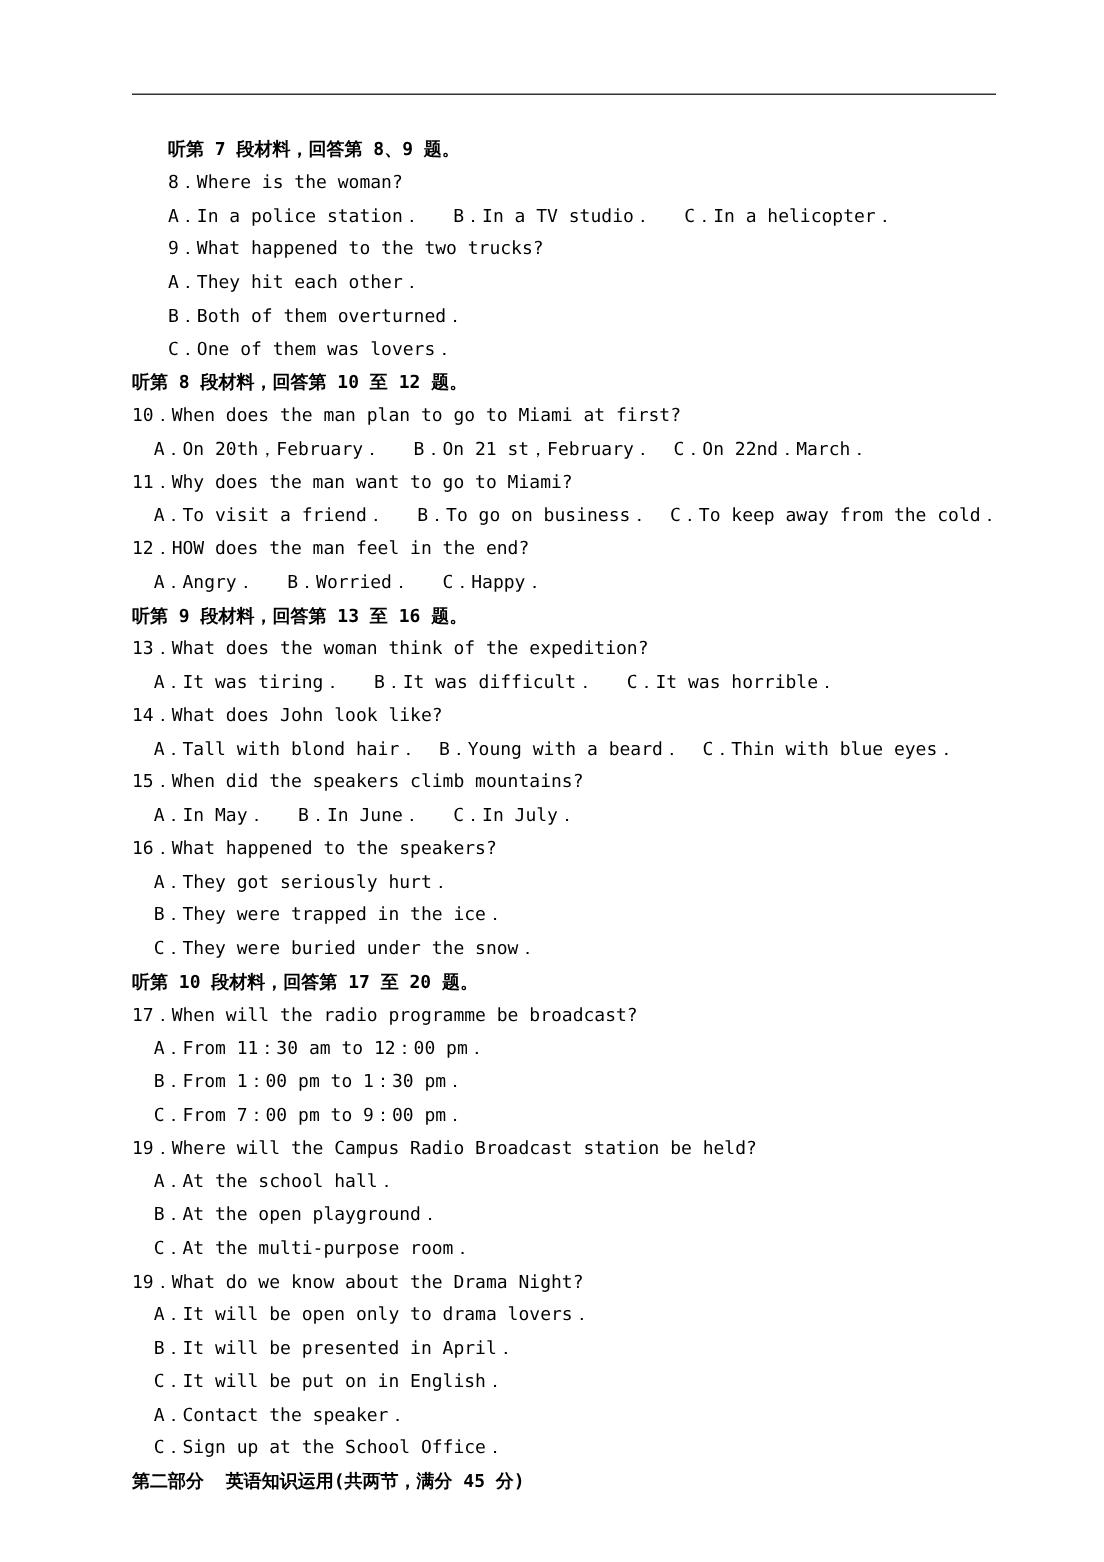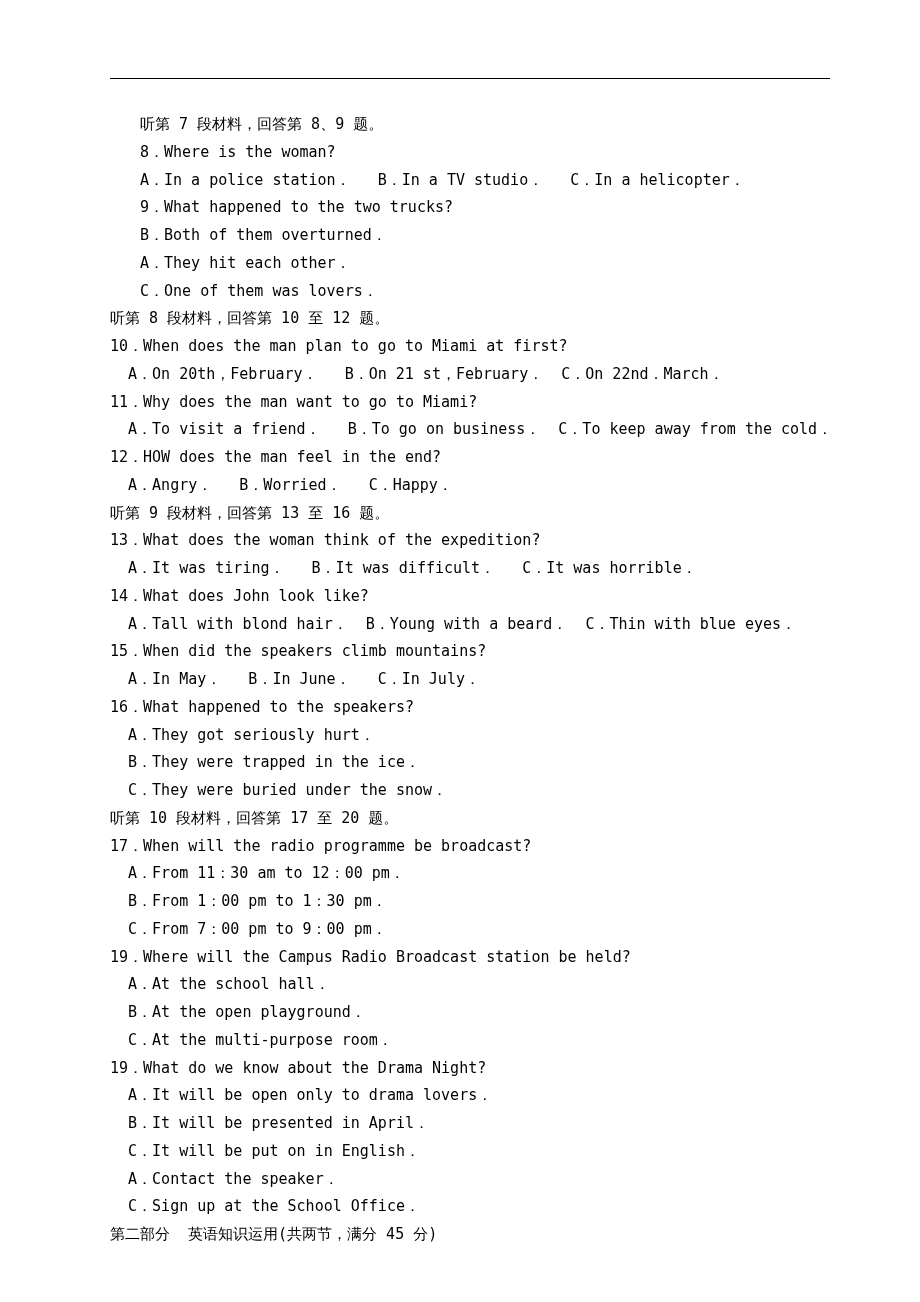--- a/index.html
+++ b/index.html
@@ -14,37 +14,37 @@
   .page {
     width: 920px;
     padding: 60px 90px 120px 110px;
     box-sizing: border-box;
   }
   .rule {
     border-top: 1.5px solid #000;
     margin: 18px 0 32px 0;
   }
   .line { white-space: pre; }
-  .bold { font-weight: normal; }
+  .bold { font-weight: bold; }
   .indent1 { padding-left: 2em; }
   .mono { font-family: "SimSun", "宋体", monospace; }
 </style>
 </head>
 <body>
 
 <div class="page mono">
 
   <div class="rule"></div>
 
   <div class="line bold indent1">听第 7 段材料，回答第 8、9 题。</div>
   <div class="line indent1">8．Where is the woman?</div>
   <div class="line indent1">A．In a police station．   B．In a TV studio．   C．In a helicopter．</div>
   <div class="line indent1">9．What happened to the two trucks?</div>
+  <div class="line indent1">A．They hit each other．</div>
   <div class="line indent1">B．Both of them overturned．</div>
-  <div class="line indent1">A．They hit each other．</div>
   <div class="line indent1">C．One of them was lovers．</div>
 
   <div class="line bold">听第 8 段材料，回答第 10 至 12 题。</div>
   <div class="line">10．When does the man plan to go to Miami at first?</div>
   <div class="line">  <span>A．On 20th，February．   B．On 21 st，February．  C．On 22nd．March．</span></div>
   <div class="line">11．Why does the man want to go to Miami?</div>
   <div class="line">  <span>A．To visit a friend．   B．To go on business．  C．To keep away from the cold．</span></div>
   <div class="line">12．HOW does the man feel in the end?</div>
   <div class="line">  <span>A．Angry．   B．Worried．   C．Happy．</span></div>
 

